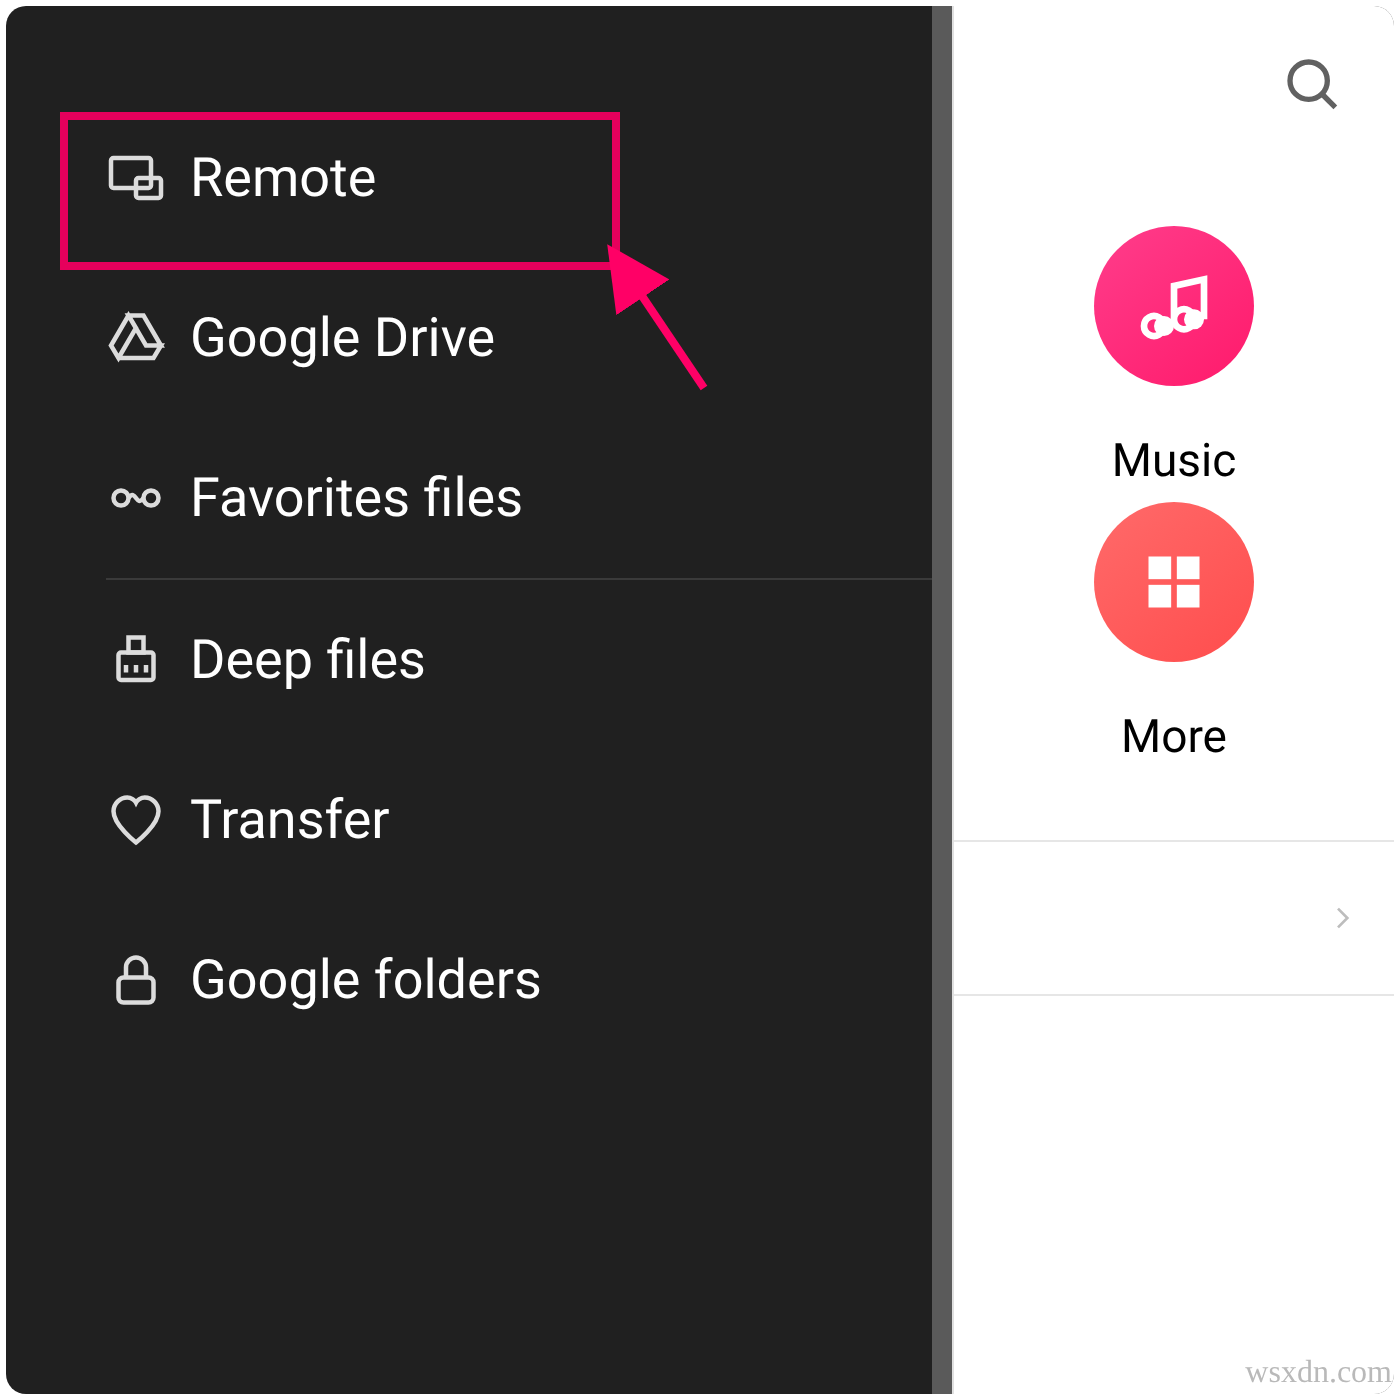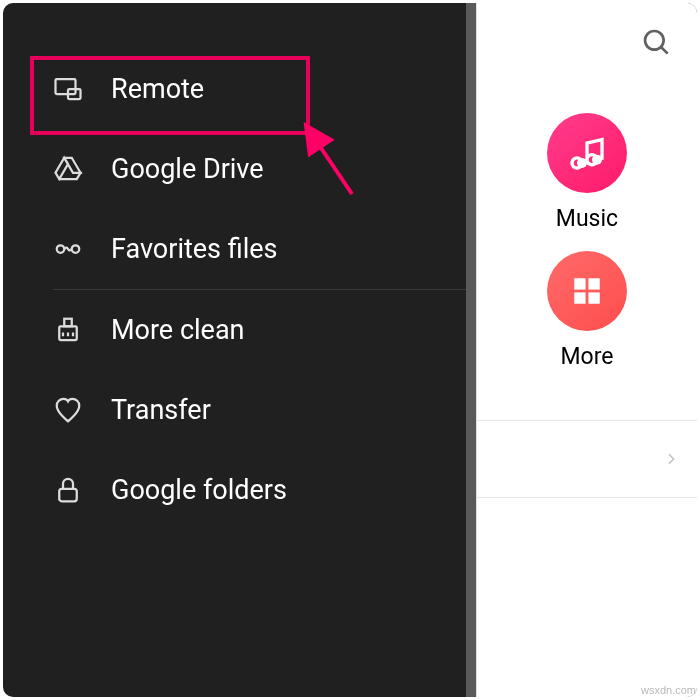--- a/index.html
+++ b/index.html
@@ -25,21 +25,21 @@
     .sidebar {
       width: 463px;
       height: 100%;
       background: #202020;
       color: #fff;
       padding-top: 46px;
     }
     .side-item {
       display: flex;
       align-items: center;
-      gap: 28px;
+      gap: 12px;
       padding: 24px 0 24px 50px;
       font-size: 27px;
       font-weight: 400;
       color: #fff;
       cursor: pointer;
     }
     .side-icon {
       width: 30px;
       height: 30px;
       display: flex;
@@ -92,21 +92,21 @@
       color: #616161;
     }
     .search-btn svg { width: 100%; height: 100%; stroke: currentColor; fill: none; stroke-width: 2; }
     .tile {
       position: absolute;
       left: 50%;
       transform: translateX(-50%);
       display: flex;
       flex-direction: column;
       align-items: center;
-      gap: 12px;
+      gap: 24px;
       cursor: pointer;
     }
     .tile-music { top: 110px; }
     .tile-more { top: 248px; }
     .tile-circle {
       width: 80px;
       height: 80px;
       border-radius: 50%;
       display: flex;
       align-items: center;
@@ -130,23 +130,23 @@
       justify-content: flex-end;
       padding-right: 18px;
       cursor: pointer;
     }
     .chevron { color: #bdbdbd; width: 16px; height: 16px; }
     .chevron svg { width: 100%; height: 100%; stroke: currentColor; fill: none; stroke-width: 2; }
     .watermark {
       position: absolute;
       right: 4px;
       bottom: 4px;
-      font-size: 11px;
+      font-size: 16px;
       color: #b9b9b9;
-      font-family: Liberation Sans, sans-serif;
+      font-family: Liberation Serif, serif;
     }
     .music-bg { background: linear-gradient(140deg, #ff3d8b, #ff1a6b); }
     .more-bg  { background: linear-gradient(140deg, #ff6a6a, #ff4d4d); }
   </style>
 </head>
 <body>
 
 <div class="screen">
 
   <nav class="sidebar">
@@ -187,21 +187,21 @@
     <div class="side-item">
       <span class="side-icon">
         <svg viewBox="0 0 24 24">
             <rect x="5" y="9" width="14" height="11" rx="1"></rect>
             <rect x="9" y="3" width="6" height="6"></rect>
             <line x1="8" y1="14" x2="8" y2="17"></line>
             <line x1="12" y1="14" x2="12" y2="17"></line>
             <line x1="16" y1="14" x2="16" y2="17"></line>
           </svg>
       </span>
-      <span>More clean</span>
+      <span>Deep files</span>
     </div>
 
     <div class="side-item">
       <span class="side-icon">
         <svg viewBox="0 0 24 24">
             <path d="M12 21 C12 21 3 14 3 8.5 C3 5.5 5.5 3 8.5 3 C10 3 11.5 4 12 5 C12.5 4 14 3 15.5 3 C18.5 3 21 5.5 21 8.5 C21 14 12 21 12 21 Z"></path>
           </svg>
       </span>
       <span>Transfer</span>
     </div>

